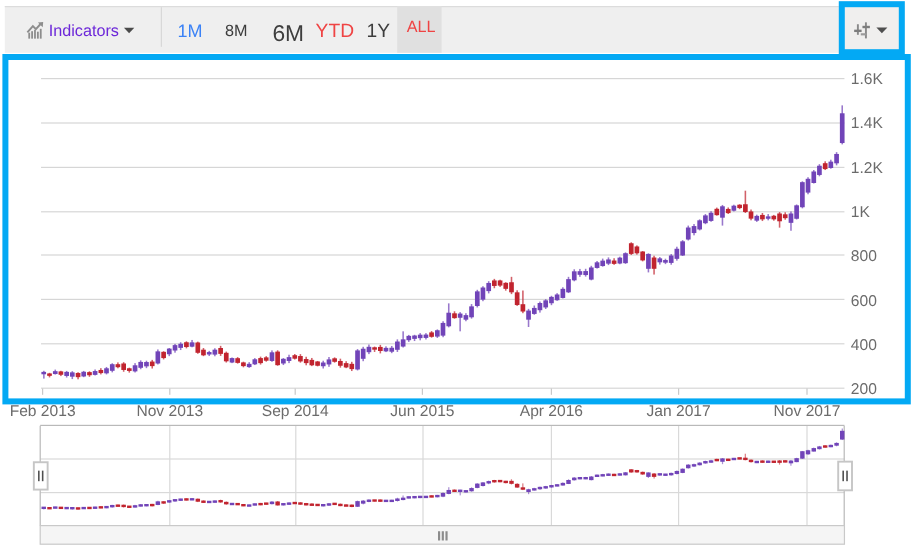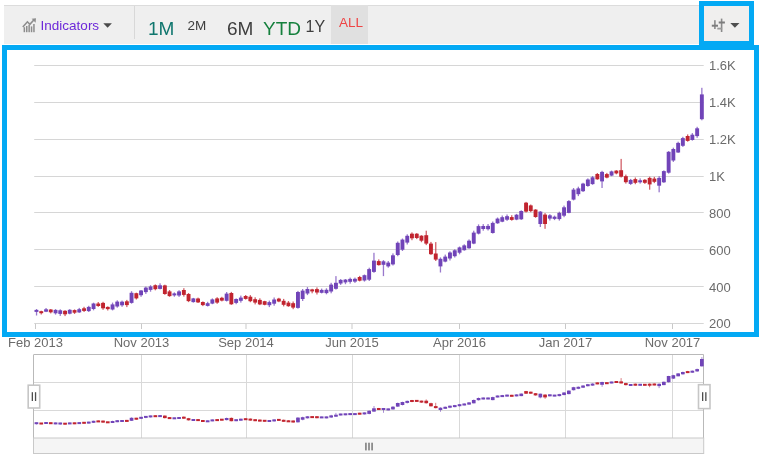--- a/index.html
+++ b/index.html
@@ -2,24 +2,24 @@
 <html><head><meta charset="utf-8"><style>
 *{margin:0;padding:0;box-sizing:border-box}
 html,body{width:759px;height:460px;background:#fff;overflow:hidden;font-family:"Liberation Sans",sans-serif}
 .abs{position:absolute}
 </style></head>
 <body>
 <div class="abs" style="left:4px;top:5px;width:750.3px;height:39px;background:#efefef;border-top:1px solid #dcdcdc"></div>
 <div class="abs" style="left:331px;top:5px;width:36.5px;height:39px;background:#e0e0e0"></div>
 <div class="abs" style="left:134px;top:6px;width:1px;height:33px;background:#d8d8d8"></div>
 <div class="abs" style="left:40.6px;top:17.8px;font-size:13.5px;color:#6d28d9">Indicators</div>
-<div class="abs" style="left:148px;top:18.2px;font-size:19px;color:#0f766e">1M</div>
-<div class="abs" style="left:187.5px;top:18.2px;font-size:13.5px;color:#3e3e3e">2M</div>
+<div class="abs" style="left:148px;top:18.2px;font-size:15px;color:#3b82f6">1M</div>
+<div class="abs" style="left:187.5px;top:18.2px;font-size:13.5px;color:#3e3e3e">8M</div>
 <div class="abs" style="left:227px;top:18.2px;font-size:19px;color:#3e3e3e">6M</div>
-<div class="abs" style="left:263px;top:18.2px;font-size:19px;color:#15803d">YTD</div>
+<div class="abs" style="left:263px;top:18.2px;font-size:16px;color:#ef4444">YTD</div>
 <div class="abs" style="left:305.5px;top:18.2px;font-size:16px;color:#3e3e3e">1Y</div>
 <div class="abs" style="left:339px;top:15px;font-size:13.5px;color:#ef4444">ALL</div>
 <div class="abs" style="left:698.8px;top:1px;width:55.7px;height:45.3px;border:5.5px solid #03a9f4;background:#f0efee"></div>
 <div class="abs" style="left:1.6px;top:44.5px;width:757.4px;height:292px;border:5.2px solid #03a9f4;background:#fff"></div>
 <svg class="abs" style="left:0;top:0" width="759" height="460" viewBox="0 0 759 460" font-family="Liberation Sans,sans-serif">
 <rect x="34.2" y="323" width="669.5" height="1" fill="#d6d6d6"></rect>
 <rect x="34.2" y="286" width="669.5" height="1" fill="#d6d6d6"></rect>
 <rect x="34.2" y="249" width="669.5" height="1" fill="#d6d6d6"></rect>
 <rect x="34.2" y="212" width="669.5" height="1" fill="#d6d6d6"></rect>
 <rect x="34.2" y="176" width="669.5" height="1" fill="#d6d6d6"></rect>

